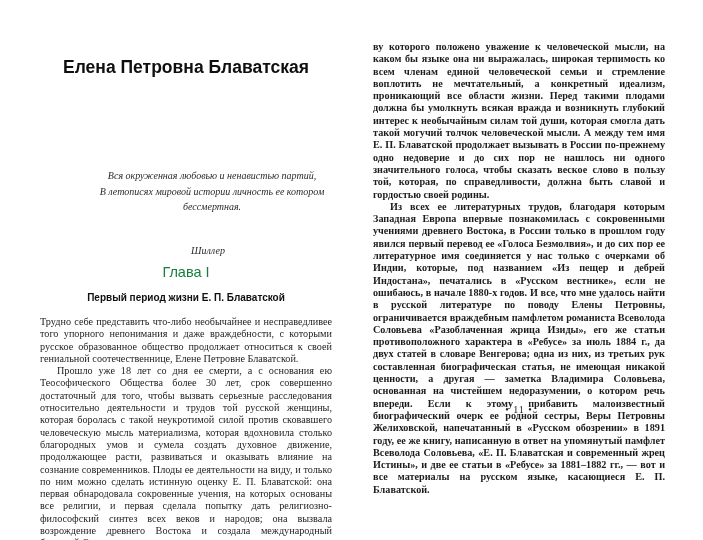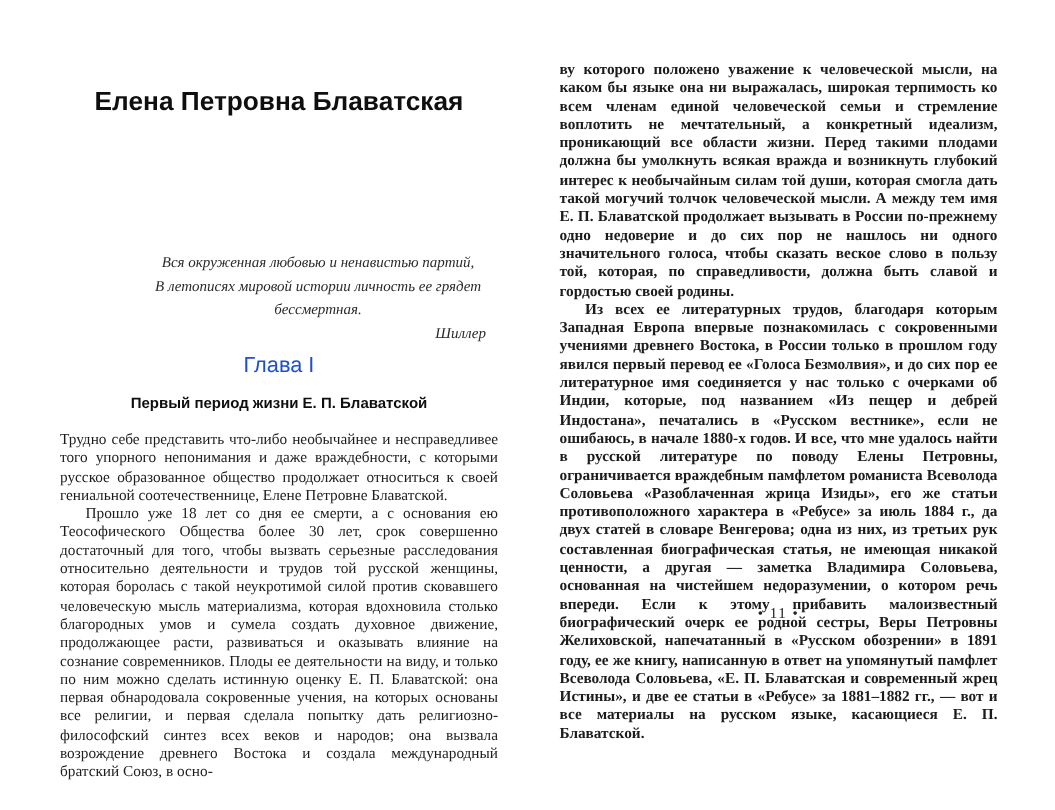--- a/index.html
+++ b/index.html
@@ -30,31 +30,31 @@
     margin-top:90px;
     margin-left:auto;
     width:240px;
     font-style:italic;
     font-size:10px;
     line-height:15.5px;
     color:#2a2a2a;
     text-align:center;
   }
   .epigraph .author {
-    text-align:right;
     padding-right:8px;
+    margin-top:28px;
   }
 
   .chapter-label {
     margin-top:6px;
     text-align:center;
     font-family:"Liberation Sans", sans-serif;
     font-size:14.5px;
     line-height:17px;
-    color:#1d4ed8;
+    color:#15803d;
   }
   .chapter-title {
     margin-top:8px;
     text-align:center;
     font-family:"Liberation Sans", sans-serif;
     font-weight:700;
     font-size:10px;
     line-height:18px;
     color:#0f0f0f;
   }
@@ -84,21 +84,21 @@
 </head>
 <body>
 
 <div class="spread">
 
   <div class="page page-left">
     <div class="book-title">Елена Петровна Блаватская</div>
 
     <div class="epigraph">
       <div>Вся окруженная любовью и ненавистью партий,</div>
-      <div>В летописях мировой истории личность ее грядет бессмертная.</div>
+      <div>В летописях мировой истории личность ее котором бессмертная.</div>
       <div class="author">Шиллер</div>
     </div>
 
     <div class="chapter-label">Глава I</div>
 
     <div class="chapter-title">Первый период жизни Е. П. Блаватской</div>
 
     <div class="body body-left">
         <p>Трудно себе представить что-либо необычайнее и несправедливее того упорного непонимания и даже враждебности, с которыми русское образованное общество продолжает относиться к своей гениальной соотечественнице, Елене Петровне Блаватской.</p>
         <p>Прошло уже 18 лет со дня ее смерти, а с основания ею Теософического Общества более 30 лет, срок совершенно достаточный для того, чтобы вызвать серьезные расследования относительно деятельности и трудов той русской женщины, которая боролась с такой неукротимой силой против сковавшего человеческую мысль материализма, которая вдохновила столько благородных умов и сумела создать духовное движение, продолжающее расти, развиваться и оказывать влияние на сознание современников. Плоды ее деятельности на виду, и только по ним можно сделать истинную оценку Е. П. Блаватской: она первая обнародовала сокровенные учения, на которых основаны все религии, и первая сделала попытку дать религиозно-философский синтез всех веков и народов; она вызвала возрождение древнего Востока и создала международный братский Союз, в осно-</p>

